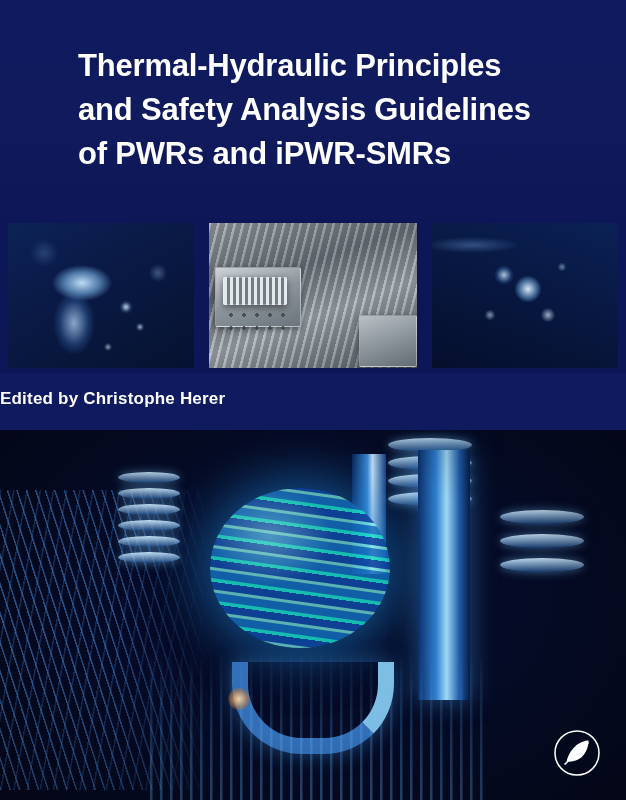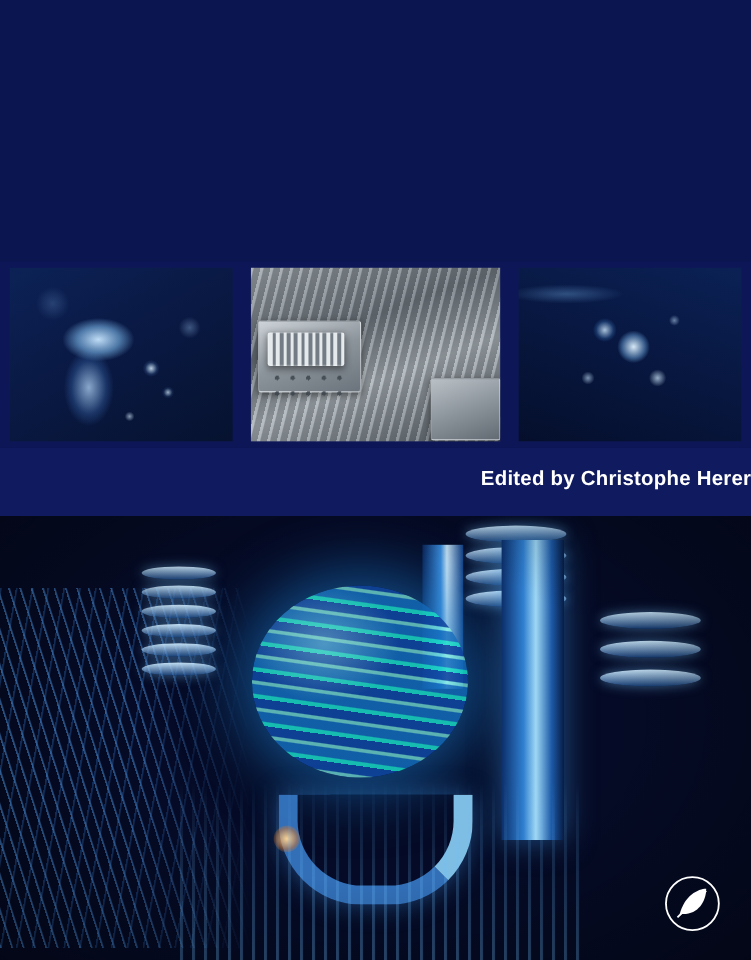--- a/index.html
+++ b/index.html
@@ -116,21 +116,21 @@
     left: 0;
     top: 373px;
     width: 626px;
     height: 57px;
     background: #101a5e;
   }
   .editor-text {
     position: absolute;
     left: 0; right: 0;
     top: 16px;
-    text-align: right;
+    text-align: left;
     color: #ffffff;
     font-size: 17px;
     font-weight: bold;
     letter-spacing: .2px;
   }
 
   
   .hero {
     position: absolute;
     left: 0;
@@ -248,20 +248,27 @@
     bottom: 24px;
     width: 46px;
     height: 46px;
   }
 </style>
 </head>
 <body>
 
 <div class="cover">
 
+  <div class="title-band">
+    <div class="title-text">
+      <div>Thermal-Hydraulic Principles</div>
+      <div>and Safety Analysis Guidelines</div>
+      <div>of PWRs and iPWR-SMRs</div>
+    </div>
+  </div>
 
   <div class="photo-strip">
     <div class="ph ph1">
       <div class="ph1-bg"></div>
     </div>
     <div class="ph ph2">
       <div class="ph2-bg"></div>
       <div class="ph2-block ph2-b1"></div>
       <div class="ph2-block ph2-b2"></div>
       <div class="ph2-dots"></div>

